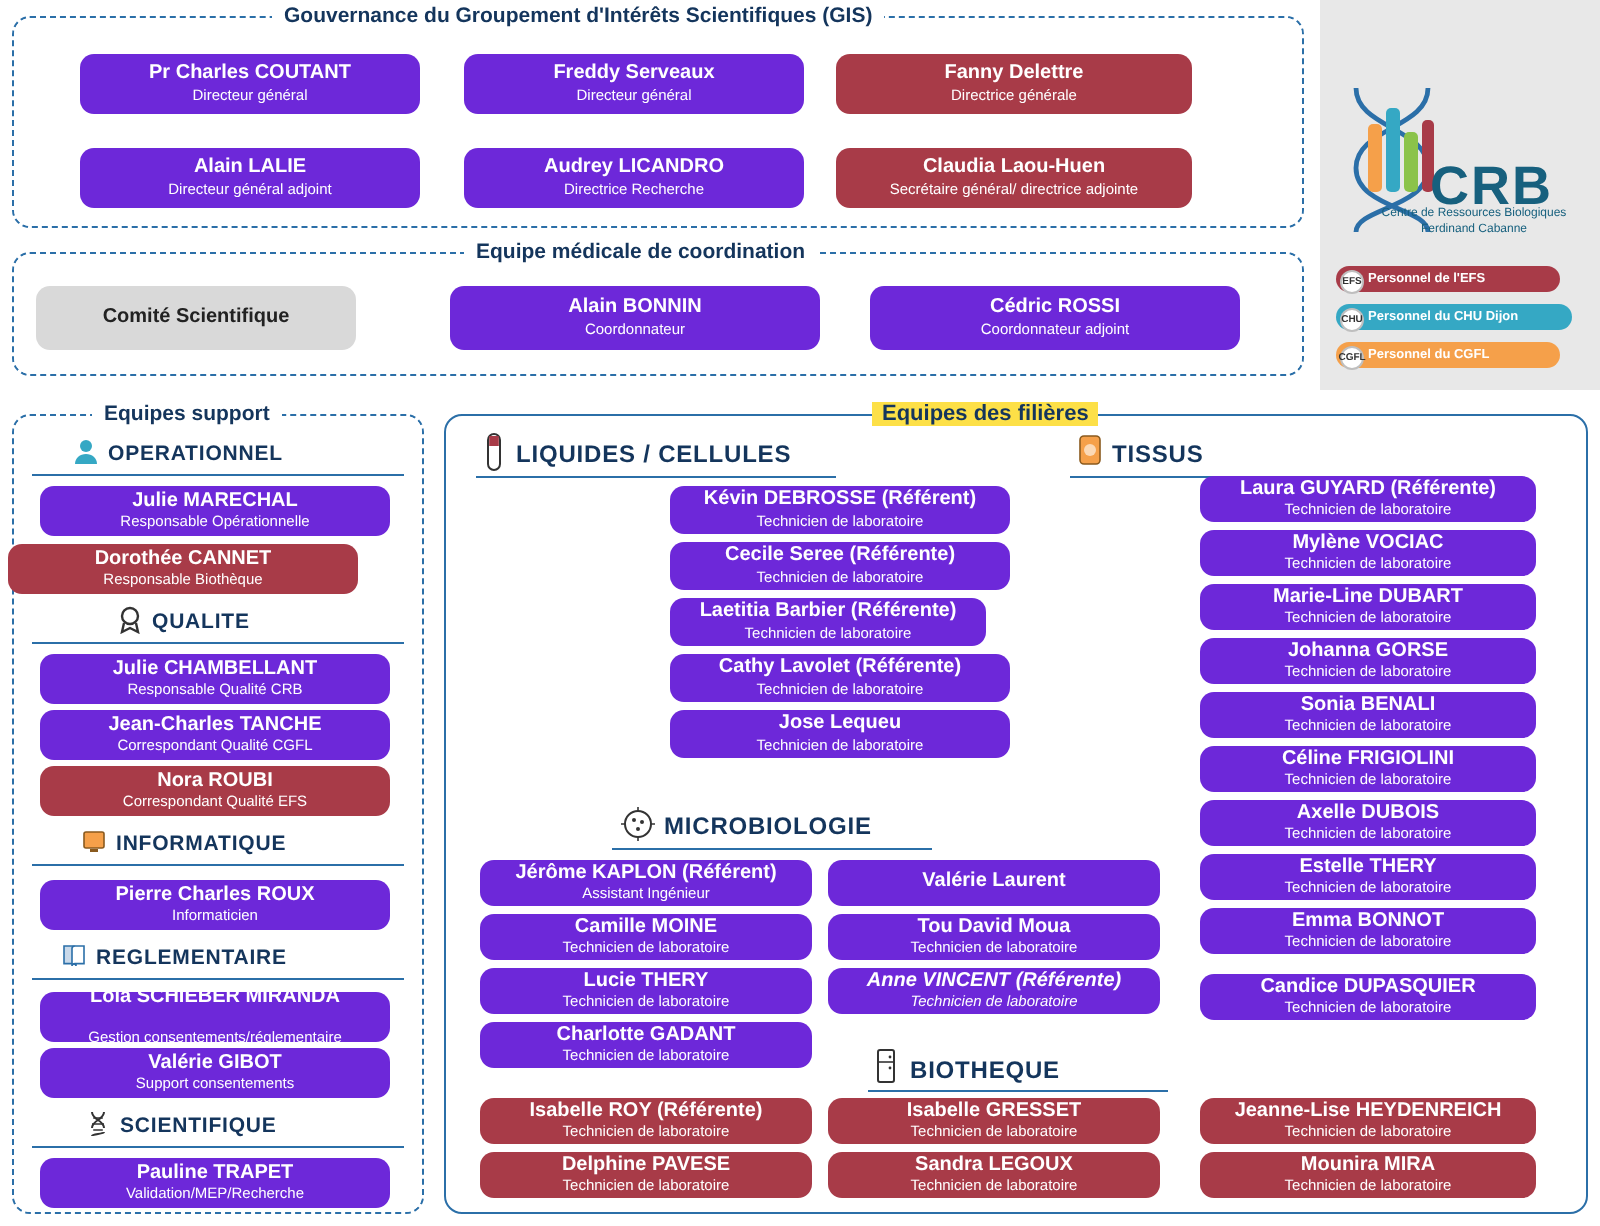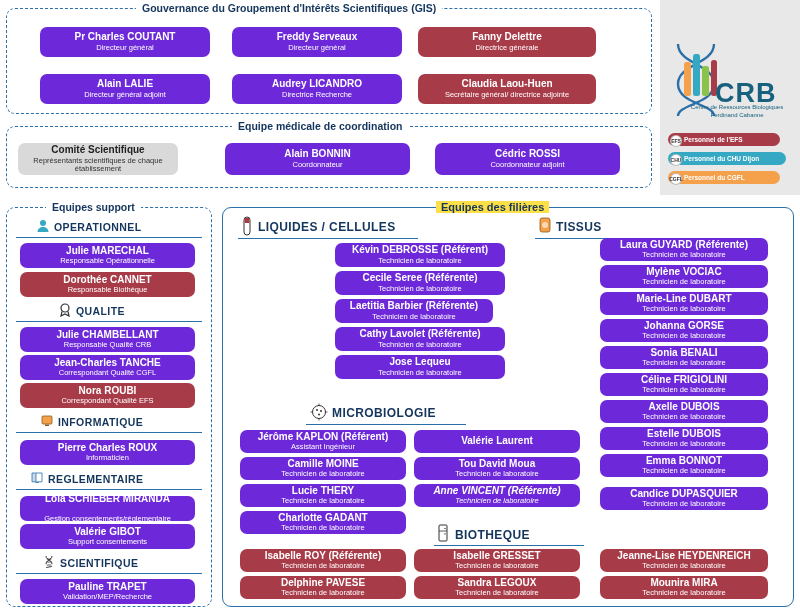--- a/index.html
+++ b/index.html
@@ -132,21 +132,20 @@
 <div class="card red" style="position:absolute;left:418px;top:74px;width:178px;height:30px;">
   <div class="nm">Claudia Laou-Huen</div>
   <div class="rl">Secrétaire général/ directrice adjointe</div>
 </div>
 
 <div class="dashgroup" style="left:6px;top:126px;width:646px;height:62px;"></div>
 <div class="dashtitle" style="left:232px;top:120px;">Equipe médicale de coordination</div>
 
 <div class="card grey" style="position:absolute;left:18px;top:143px;width:160px;height:32px;">
   <div class="nm">Comité Scientifique</div>
-  <div class="rl">Représentants scientifiques de chaque établissement</div>
 </div>
 <div class="card blue" style="position:absolute;left:225px;top:143px;width:185px;height:32px;">
   <div class="nm">Alain BONNIN</div>
   <div class="rl">Coordonnateur</div>
 </div>
 <div class="card blue" style="position:absolute;left:435px;top:143px;width:185px;height:32px;">
   <div class="nm">Cédric ROSSI</div>
   <div class="rl">Coordonnateur adjoint</div>
 </div>
 
@@ -158,21 +157,21 @@
       <circle cx="7" cy="4" r="3" fill="#35a8c4"></circle>
       <path d="M1.5 13c0-3 2.5-5 5.5-5s5.5 2 5.5 5z" fill="#35a8c4"></path>
     </svg>
 </div>
 <div class="sub-title" style="left:54px;top:221px;">OPERATIONNEL</div>
 <div class="hl" style="left:16px;top:237px;width:186px;"></div>
 <div class="card blue" style="position:absolute;left:20px;top:243px;width:175px;height:25px;">
   <div class="nm">Julie MARECHAL</div>
   <div class="rl">Responsable Opérationnelle</div>
 </div>
-<div class="card red" style="position:absolute;left:20px;top:272px;width:175px;height:25px;">
+<div class="card red" style="position:absolute;left:4px;top:272px;width:175px;height:25px;">
   <div class="nm">Dorothée CANNET</div>
   <div class="rl">Responsable Biothèque</div>
 </div>
 
 <div class="icon" style="left:58px;top:303px;width:14px;height:14px;">
   <svg width="14" height="14" viewBox="0 0 14 14">
       <circle cx="7" cy="5" r="4" fill="none" stroke="#333" stroke-width="1.2"></circle>
       <path d="M4 8.5 L3 13 L7 11 L11 13 L10 8.5" fill="none" stroke="#333" stroke-width="1.2"></path>
     </svg>
 </div>
@@ -298,21 +297,21 @@
 </div>
 <div class="card orange" style="position:absolute;left:600px;top:373px;width:168px;height:23px;">
   <div class="nm">Céline FRIGIOLINI</div>
   <div class="rl">Technicien de laboratoire</div>
 </div>
 <div class="card orange" style="position:absolute;left:600px;top:400px;width:168px;height:23px;">
   <div class="nm">Axelle DUBOIS</div>
   <div class="rl">Technicien de laboratoire</div>
 </div>
 <div class="card orange" style="position:absolute;left:600px;top:427px;width:168px;height:23px;">
-  <div class="nm">Estelle DUBOIS</div>
+  <div class="nm">Estelle THERY</div>
   <div class="rl">Technicien de laboratoire</div>
 </div>
 <div class="card orange" style="position:absolute;left:600px;top:454px;width:168px;height:23px;">
   <div class="nm">Emma BONNOT</div>
   <div class="rl">Technicien de laboratoire</div>
 </div>
 <div class="card orange" style="position:absolute;left:600px;top:487px;width:168px;height:23px;">
   <div class="nm">Candice DUPASQUIER</div>
   <div class="rl">Technicien de laboratoire</div>
 </div>

